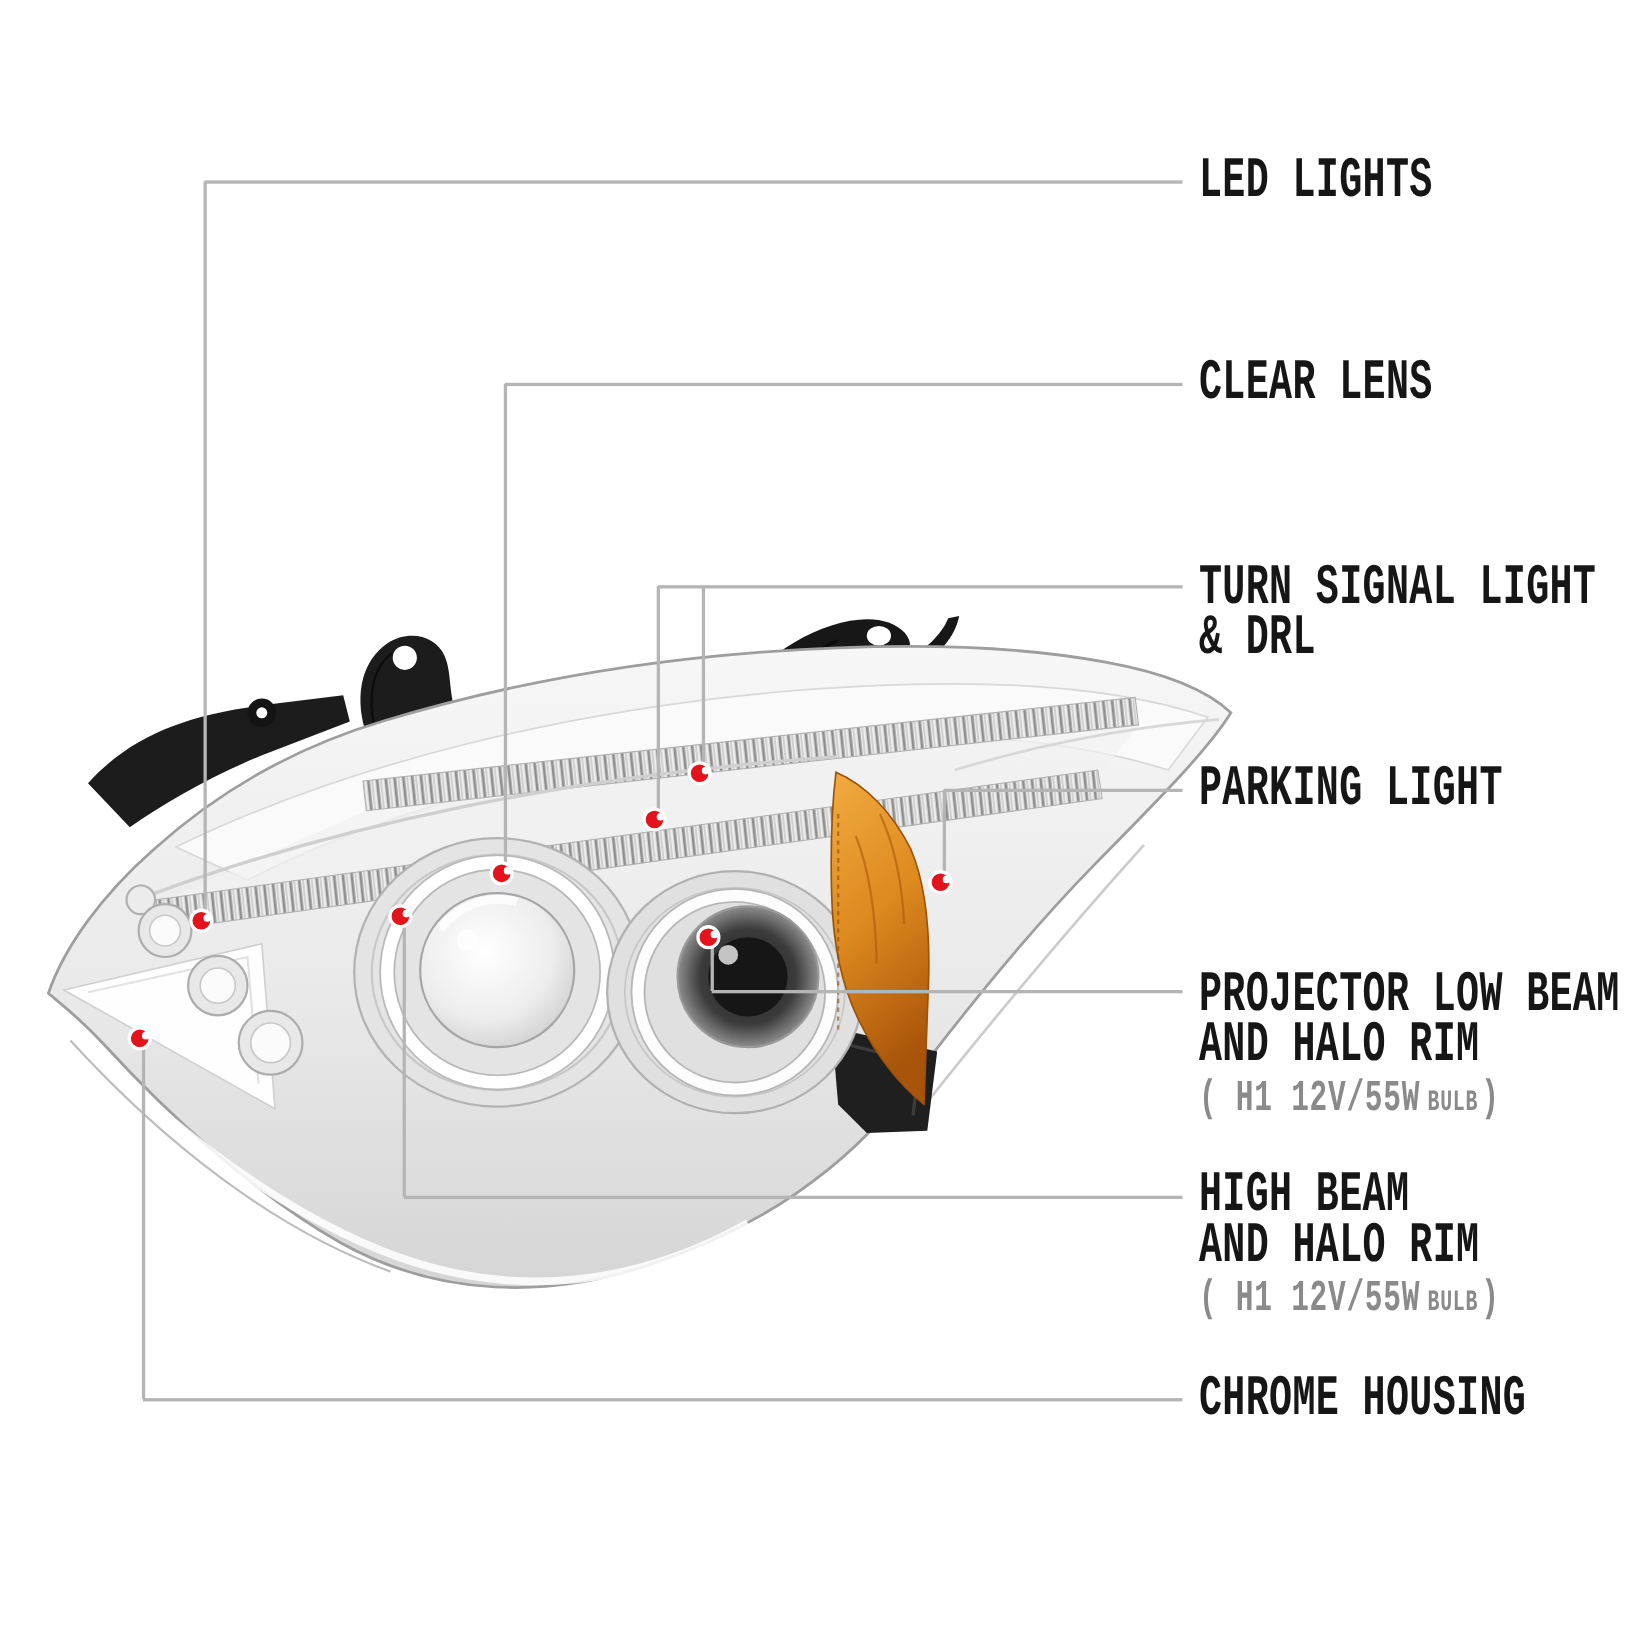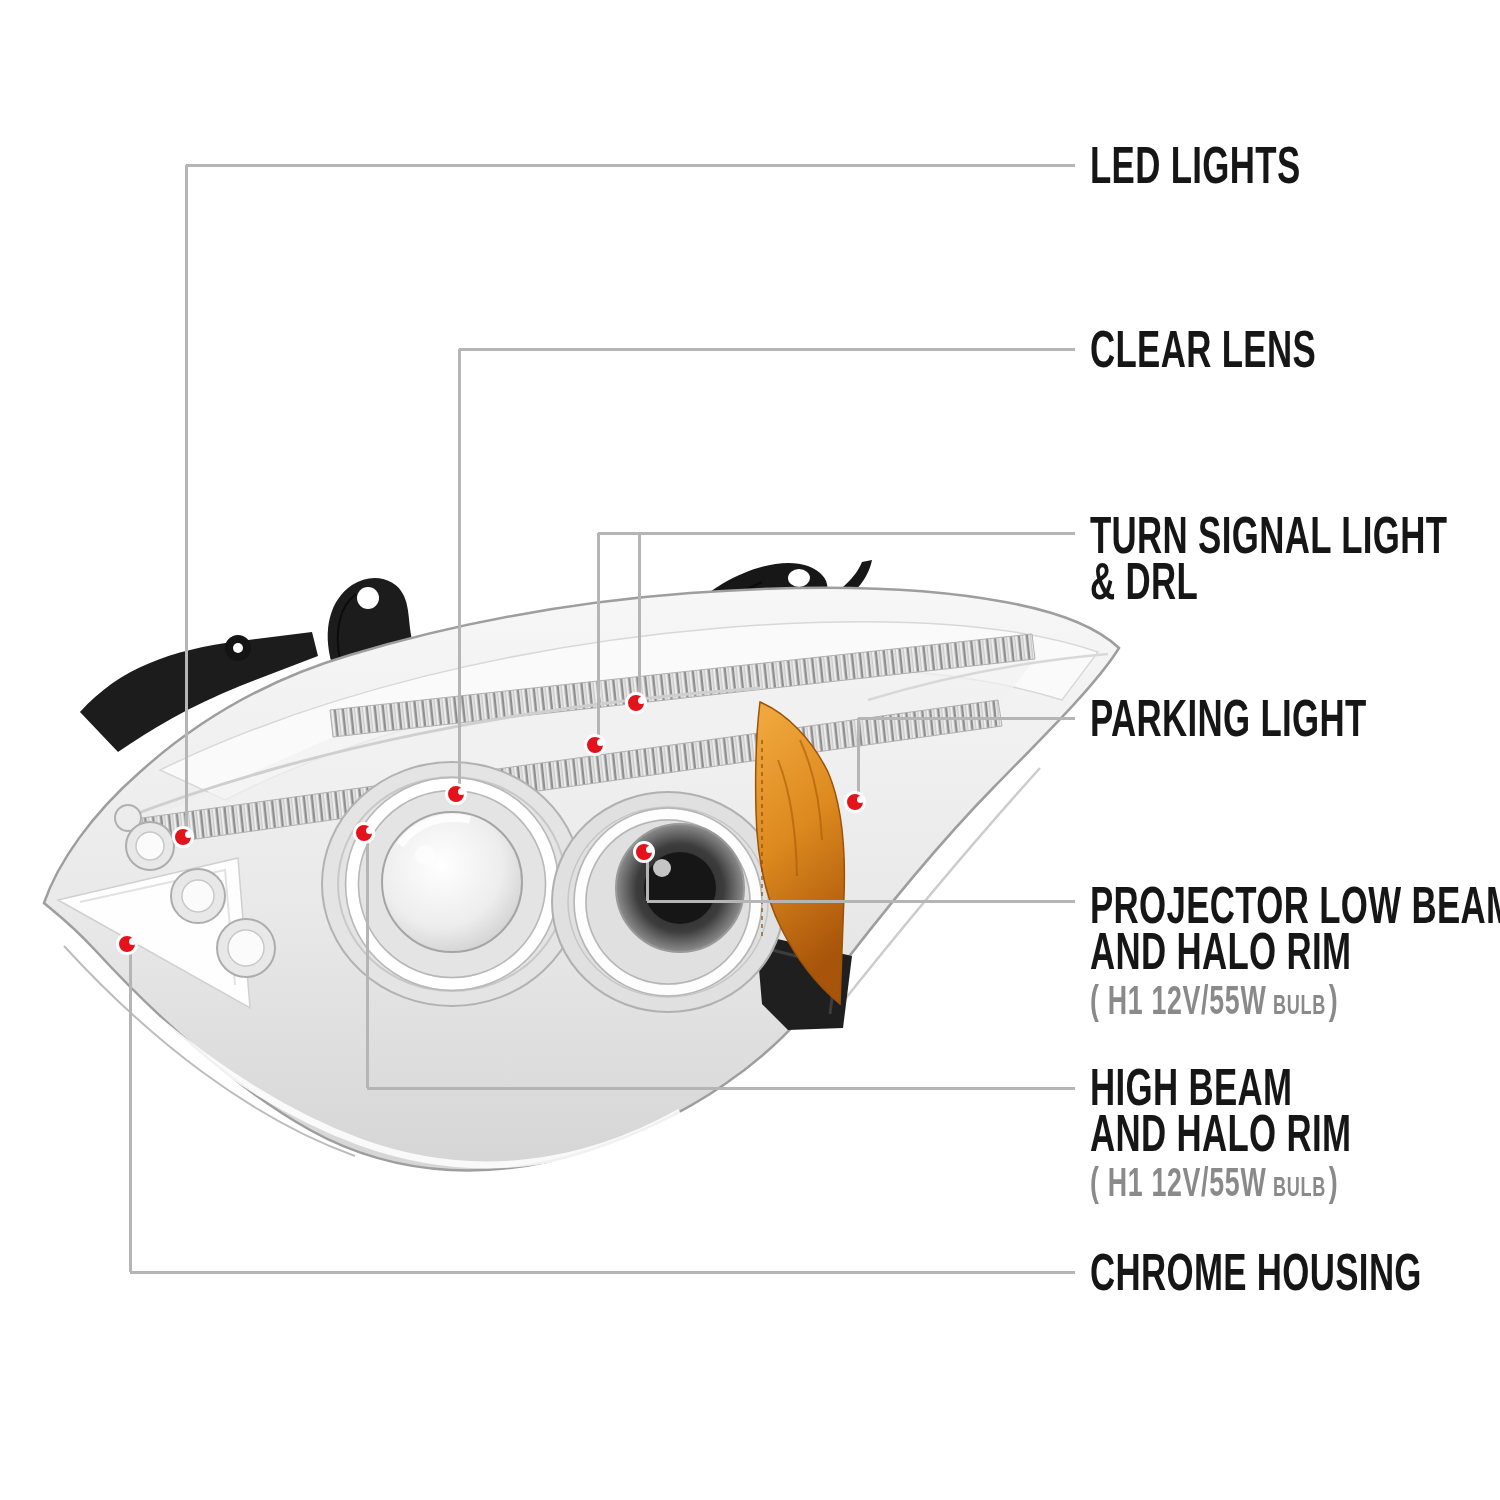--- a/index.html
+++ b/index.html
@@ -1,19 +1,19 @@
 <!DOCTYPE html>
 <html style="--dot-red: #e4121b; --line-gray: #b5b5b5; --label-color: #161616; --spec-gray: #8a8a8a;"><head>
 <meta charset="utf-8">
 <style>
   * { margin:0; padding:0; box-sizing:border-box; }
   html,body { background:#ffffff; }
   .canvas {
     position:relative; width:1500px; height:1500px; background:#fff;
-    overflow:hidden; font-family:Liberation Sans, sans-serif;
+    overflow:hidden; font-family:Liberation Mono, monospace;
   }
   .headlight-svg { position:absolute; left:0; top:0; width:1500px; height:1500px; }
   #callout-layer { position:absolute; left:0; top:0; width:1500px; height:1500px; }
   .seg { position:absolute; background:var(--line-gray,#b5b5b5); }
   .dot {
     position:absolute; width:22px; height:22px; border-radius:50%;
     background:var(--dot-red,#e4121b); border:3px solid #ffffff;
   }
   .dot::after {
     content:""; position:absolute; left:10px; top:2px;

